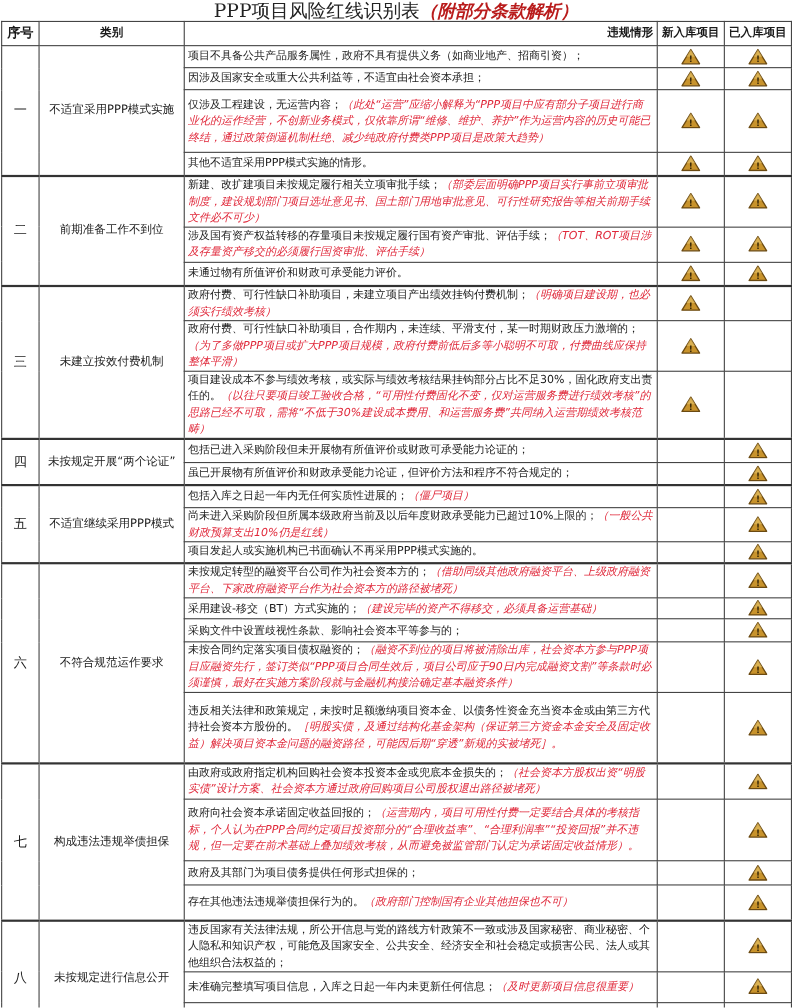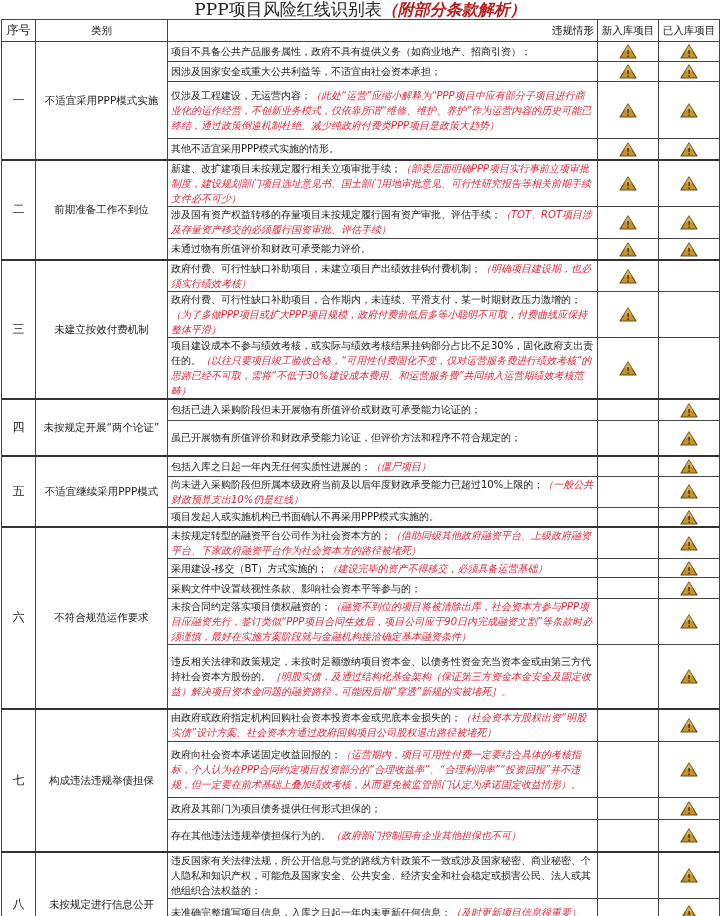--- a/index.html
+++ b/index.html
@@ -1,21 +1,21 @@
 <!DOCTYPE html>
 <html><head>
 <meta charset="utf-8">
 <style>
   html, body { margin: 0; padding: 0; background: #ffffff; }
   body { width: 720px; height: 916px; overflow: hidden; font-family: "DejaVu Sans", sans-serif; color: #1a1a1a; }
   .title { height: 19px; line-height: 19px; text-align: center; font-family: "DejaVu Serif", serif; font-size: 17px; color: #222; white-space: nowrap; }
   .title .sub { color: #b91c1c; font-style: italic; font-weight: bold; font-size: 16px; }
   table { border-collapse: collapse; width: 718px; margin-left: 1px; table-layout: fixed; }
   td, th { border: 1.5px solid #444; padding: 0 3px; font-size: 10px; line-height: 15px; vertical-align: middle; }
-  th { font-weight: normal; height: 21px; font-size: 10.5px; text-align: center; background: #fff; }
+  th { font-weight: bold; height: 21px; font-size: 10.5px; text-align: center; background: #fff; }
   .c-no { width: 27px; text-align: center; font-size: 12px; }
   .c-cat { width: 125px; text-align: center; font-size: 10.5px; }
   .c-desc { width: 423px; text-align: left; }
   .c-new, .c-old { width: 60px; text-align: center; padding: 0; }
   .note { color: #e0283a; font-style: italic; }
   .warn { display: inline-block; width: 18px; height: 15px; vertical-align: middle; }
   .thick-top td { border-top: 2.5px solid #333; }
 </style>
 </head>
 <body>
@@ -163,21 +163,21 @@
         <td class="c-no" rowspan="2">四</td>
         <td class="c-cat" rowspan="2">未按规定开展“两个论证”</td>
         <td class="c-desc"><span>包括已进入采购阶段但未开展物有所值评价或财政可承受能力论证的；</span></td>
         <td class="c-new"></td>
         <td class="c-old"><span class="warn"><svg viewBox="0 0 18 15" width="18" height="15">
               <path d="M9 1 L17 14 L1 14 Z" fill="#c8932c" stroke="#6b4a12" stroke-width="1.2" stroke-linejoin="round"></path>
               <path d="M9 1 L13 7.5 L5 7.5 Z" fill="#e8c46a" opacity="0.6"></path>
               <text x="9" y="12.6" text-anchor="middle" font-size="8" font-weight="bold" fill="#3b2a08" font-family="DejaVu Sans, sans-serif">!</text>
             </svg></span></td>
       </tr>
-      <tr style="height: 36px;">
+      <tr style="height: 21px;">
         <td class="c-desc"><span>虽已开展物有所值评价和财政承受能力论证，但评价方法和程序不符合规定的；</span></td>
         <td class="c-new"></td>
         <td class="c-old"><span class="warn"><svg viewBox="0 0 18 15" width="18" height="15">
               <path d="M9 1 L17 14 L1 14 Z" fill="#c8932c" stroke="#6b4a12" stroke-width="1.2" stroke-linejoin="round"></path>
               <path d="M9 1 L13 7.5 L5 7.5 Z" fill="#e8c46a" opacity="0.6"></path>
               <text x="9" y="12.6" text-anchor="middle" font-size="8" font-weight="bold" fill="#3b2a08" font-family="DejaVu Sans, sans-serif">!</text>
             </svg></span></td>
       </tr>
       <tr class="thick-top" style="height: 20px;">
         <td class="c-no" rowspan="3">五</td>

